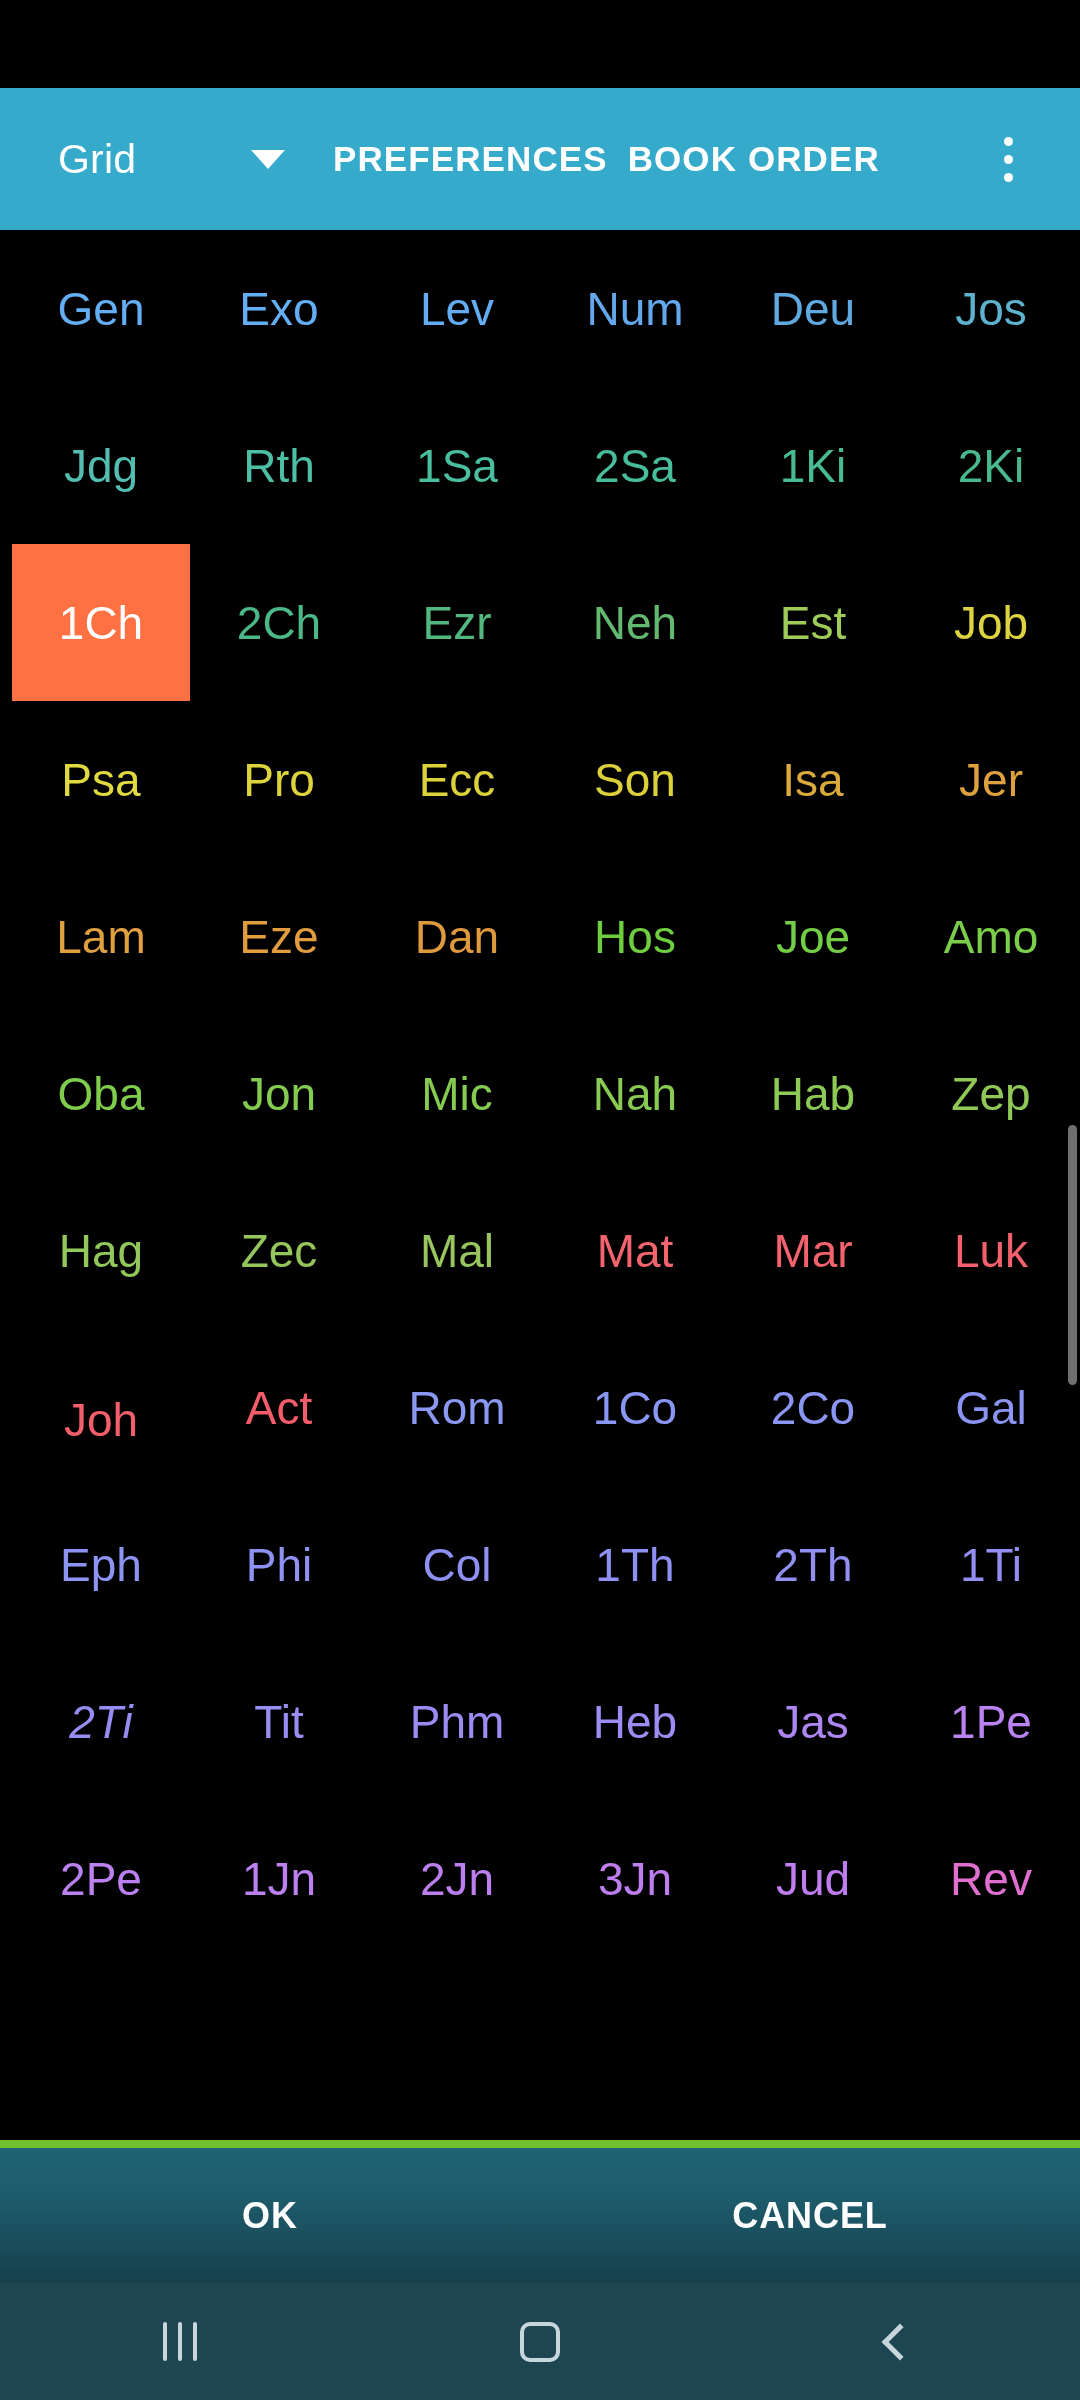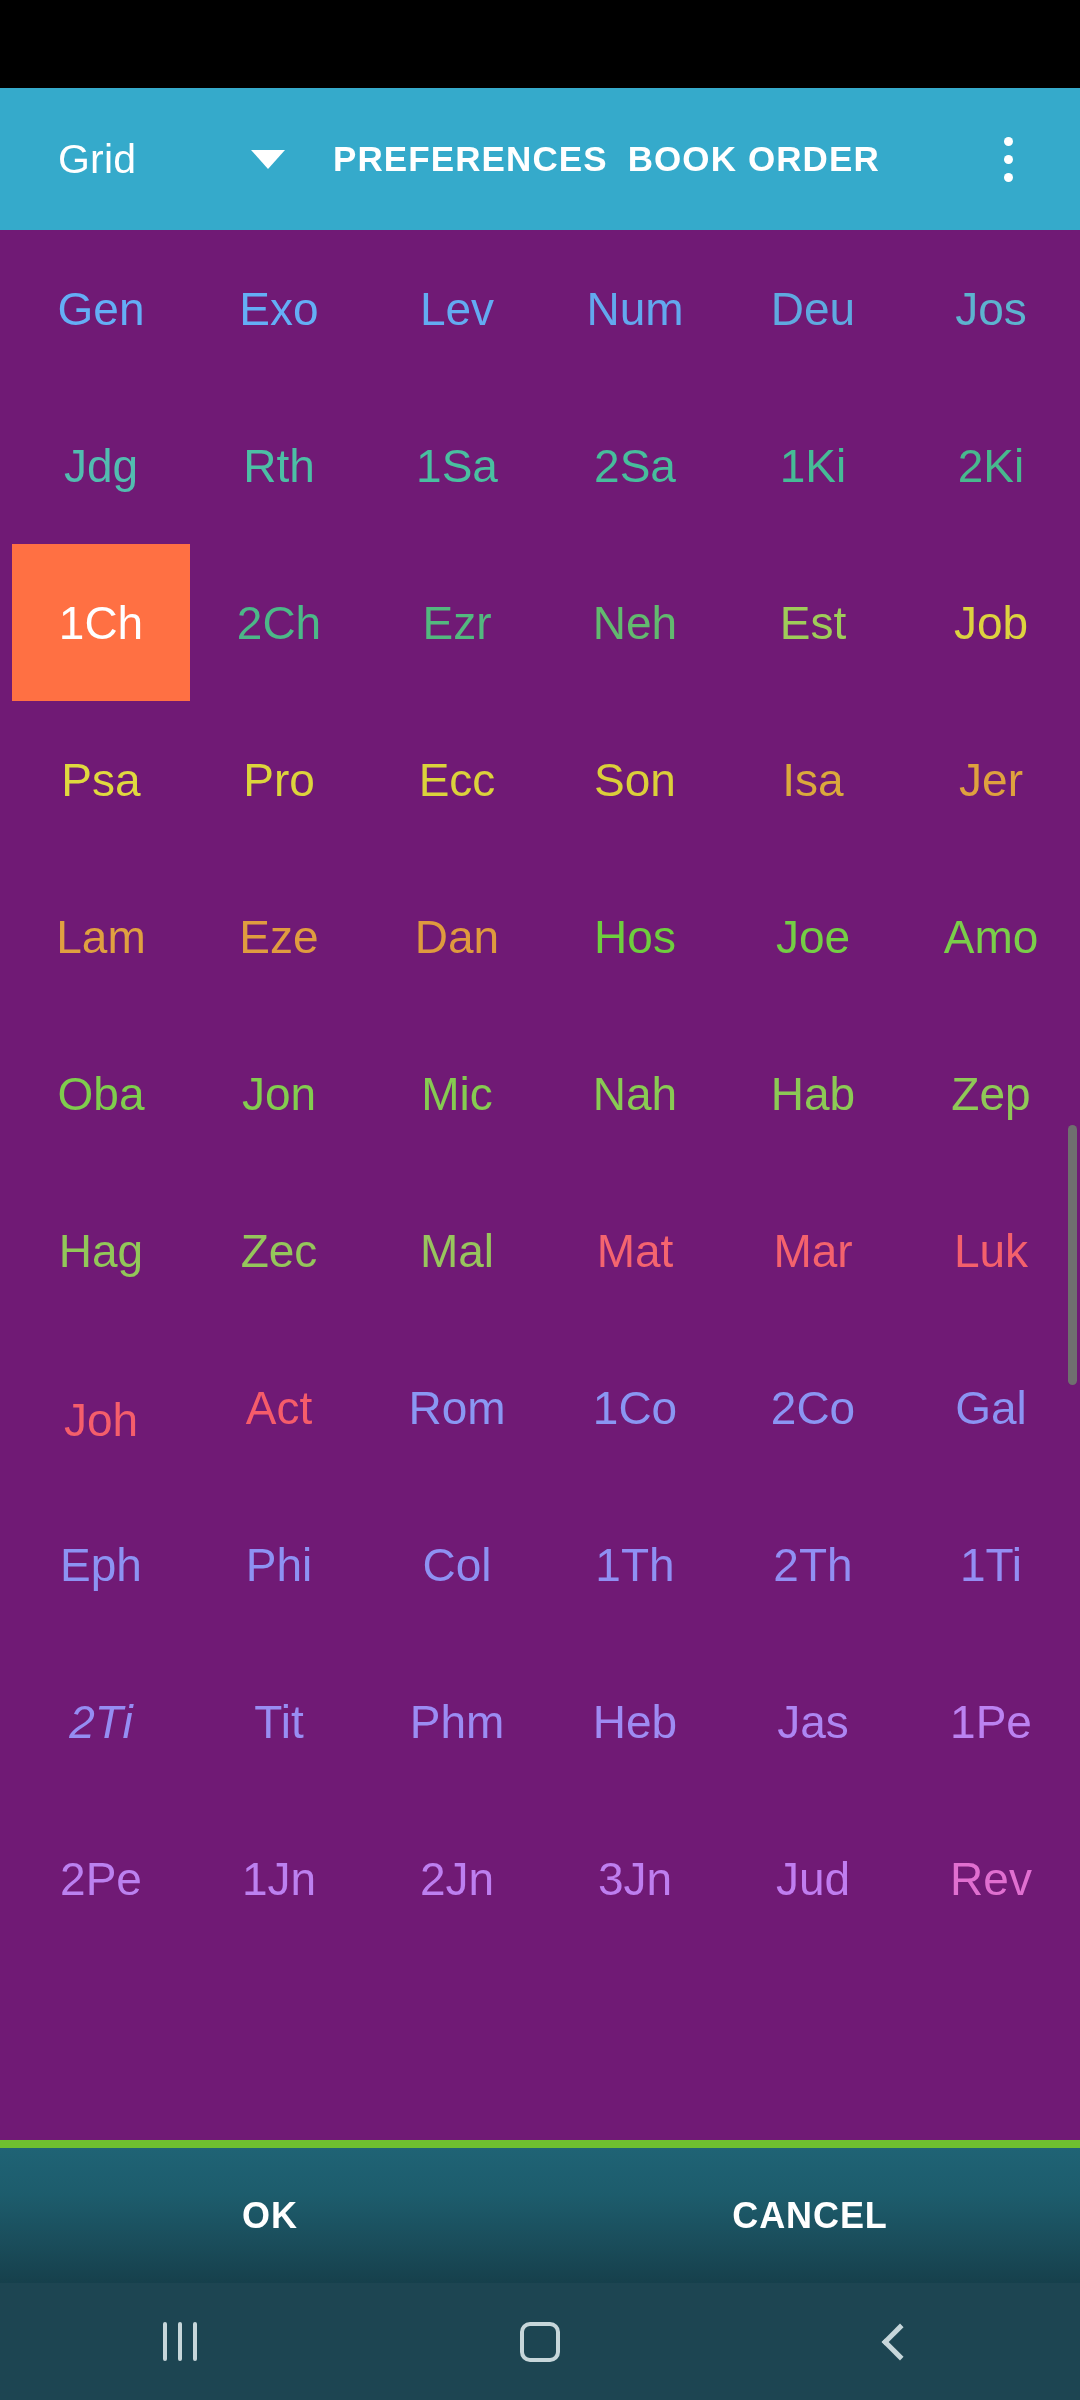--- a/index.html
+++ b/index.html
@@ -49,21 +49,21 @@
     display:flex; flex-direction:column; gap:9px;
     align-items:center; justify-content:center;
     width:36px;
   }
   .overflow i { display:block; width:9px; height:9px; border-radius:50%; background:#ffffff; }
 
   
   .grid-wrap {
     position:absolute; top:230px; left:0;
     width:1080px; height:1910px;
-    background:#701a75;
+    background:#000000;
     overflow:hidden;
     padding-left:12px;
   }
   .grid {
     display:grid;
     grid-template-columns:repeat(6, 1fr);
     grid-auto-rows:157px;
   }
   .cell {
     display:flex; align-items:center; justify-content:center;

